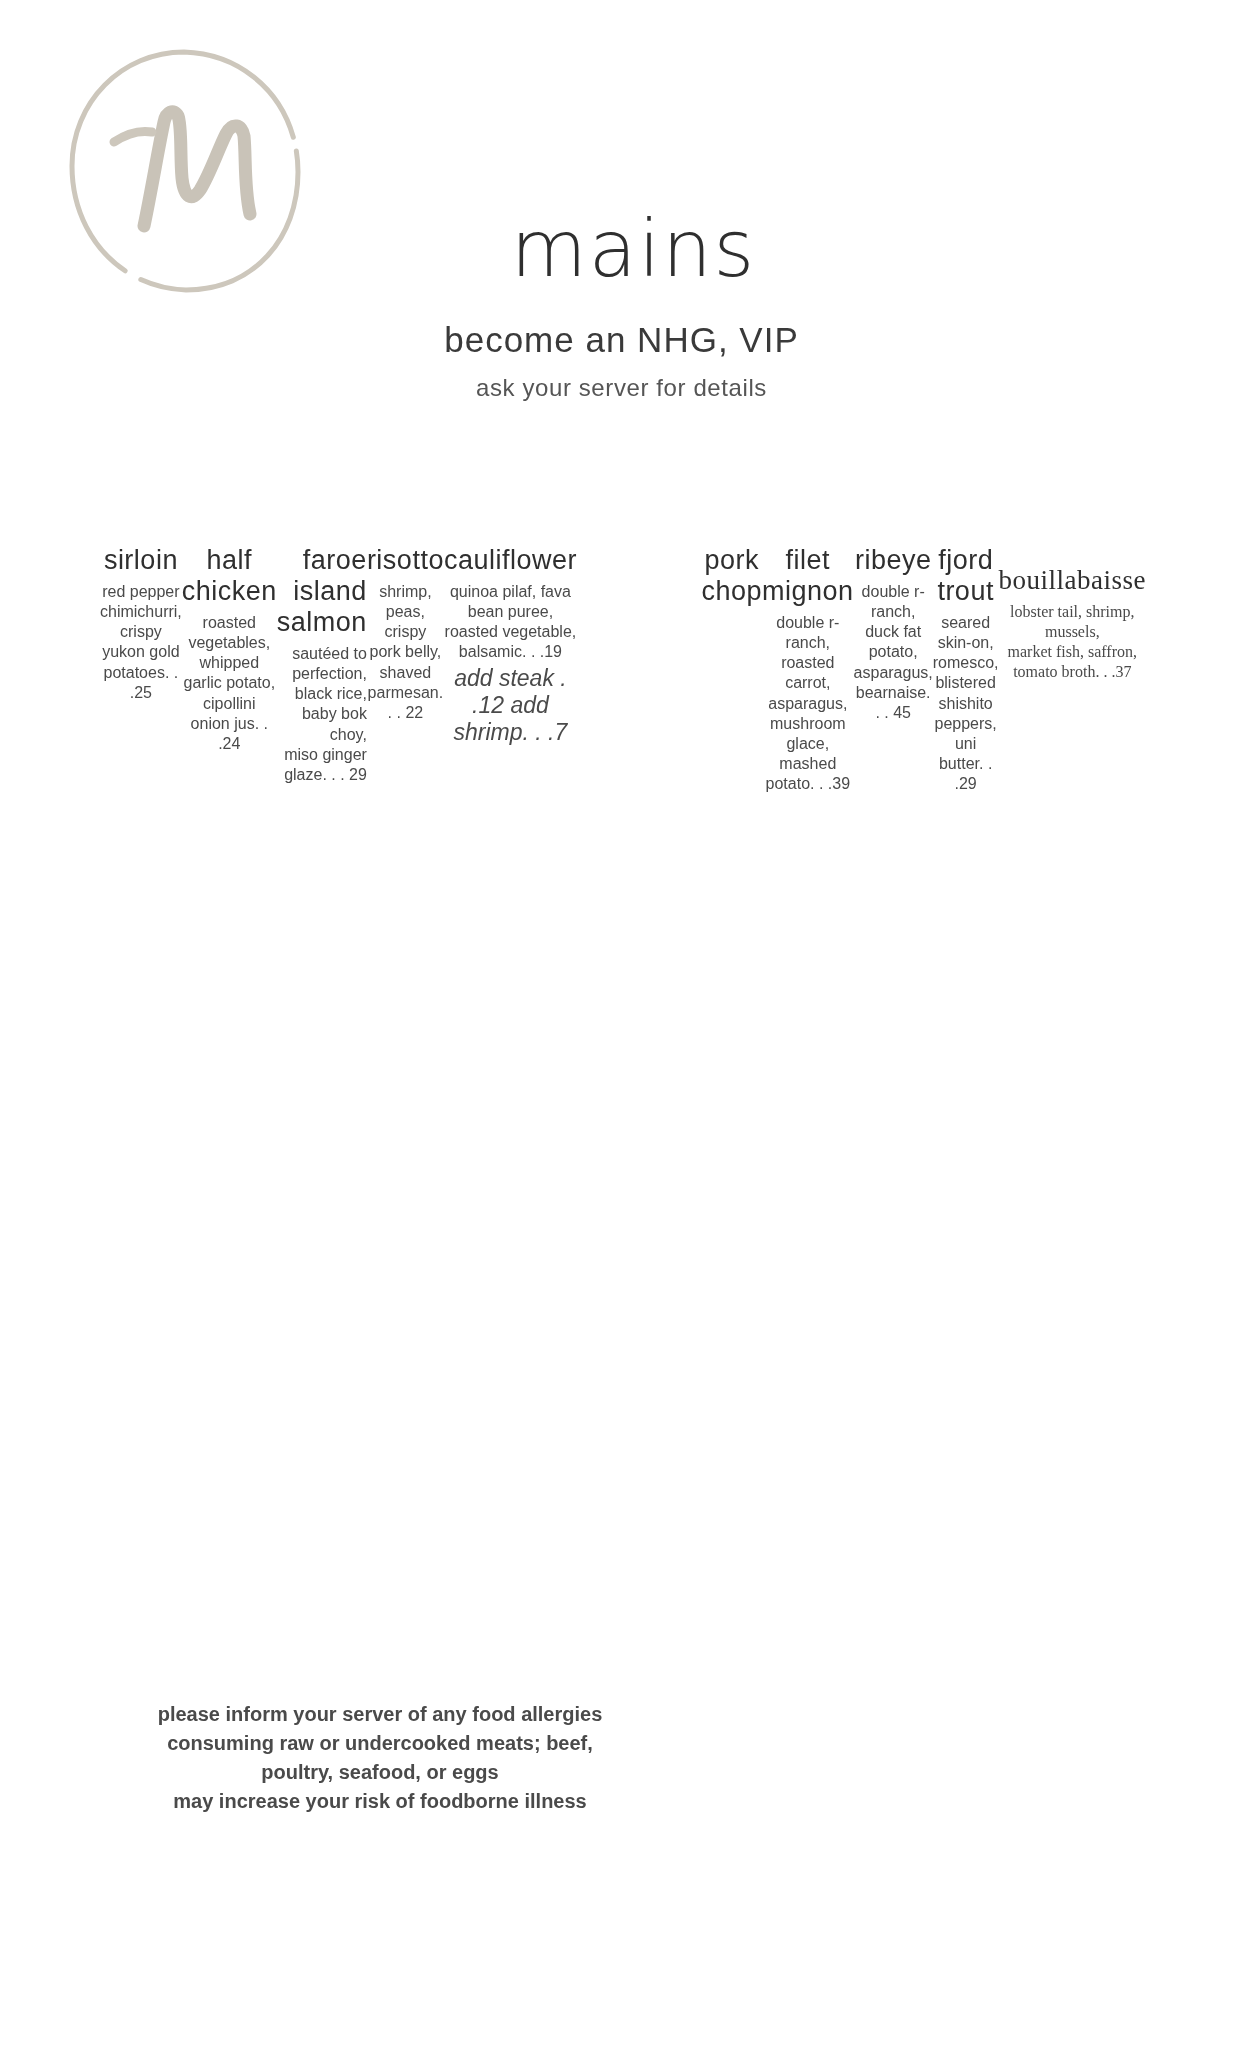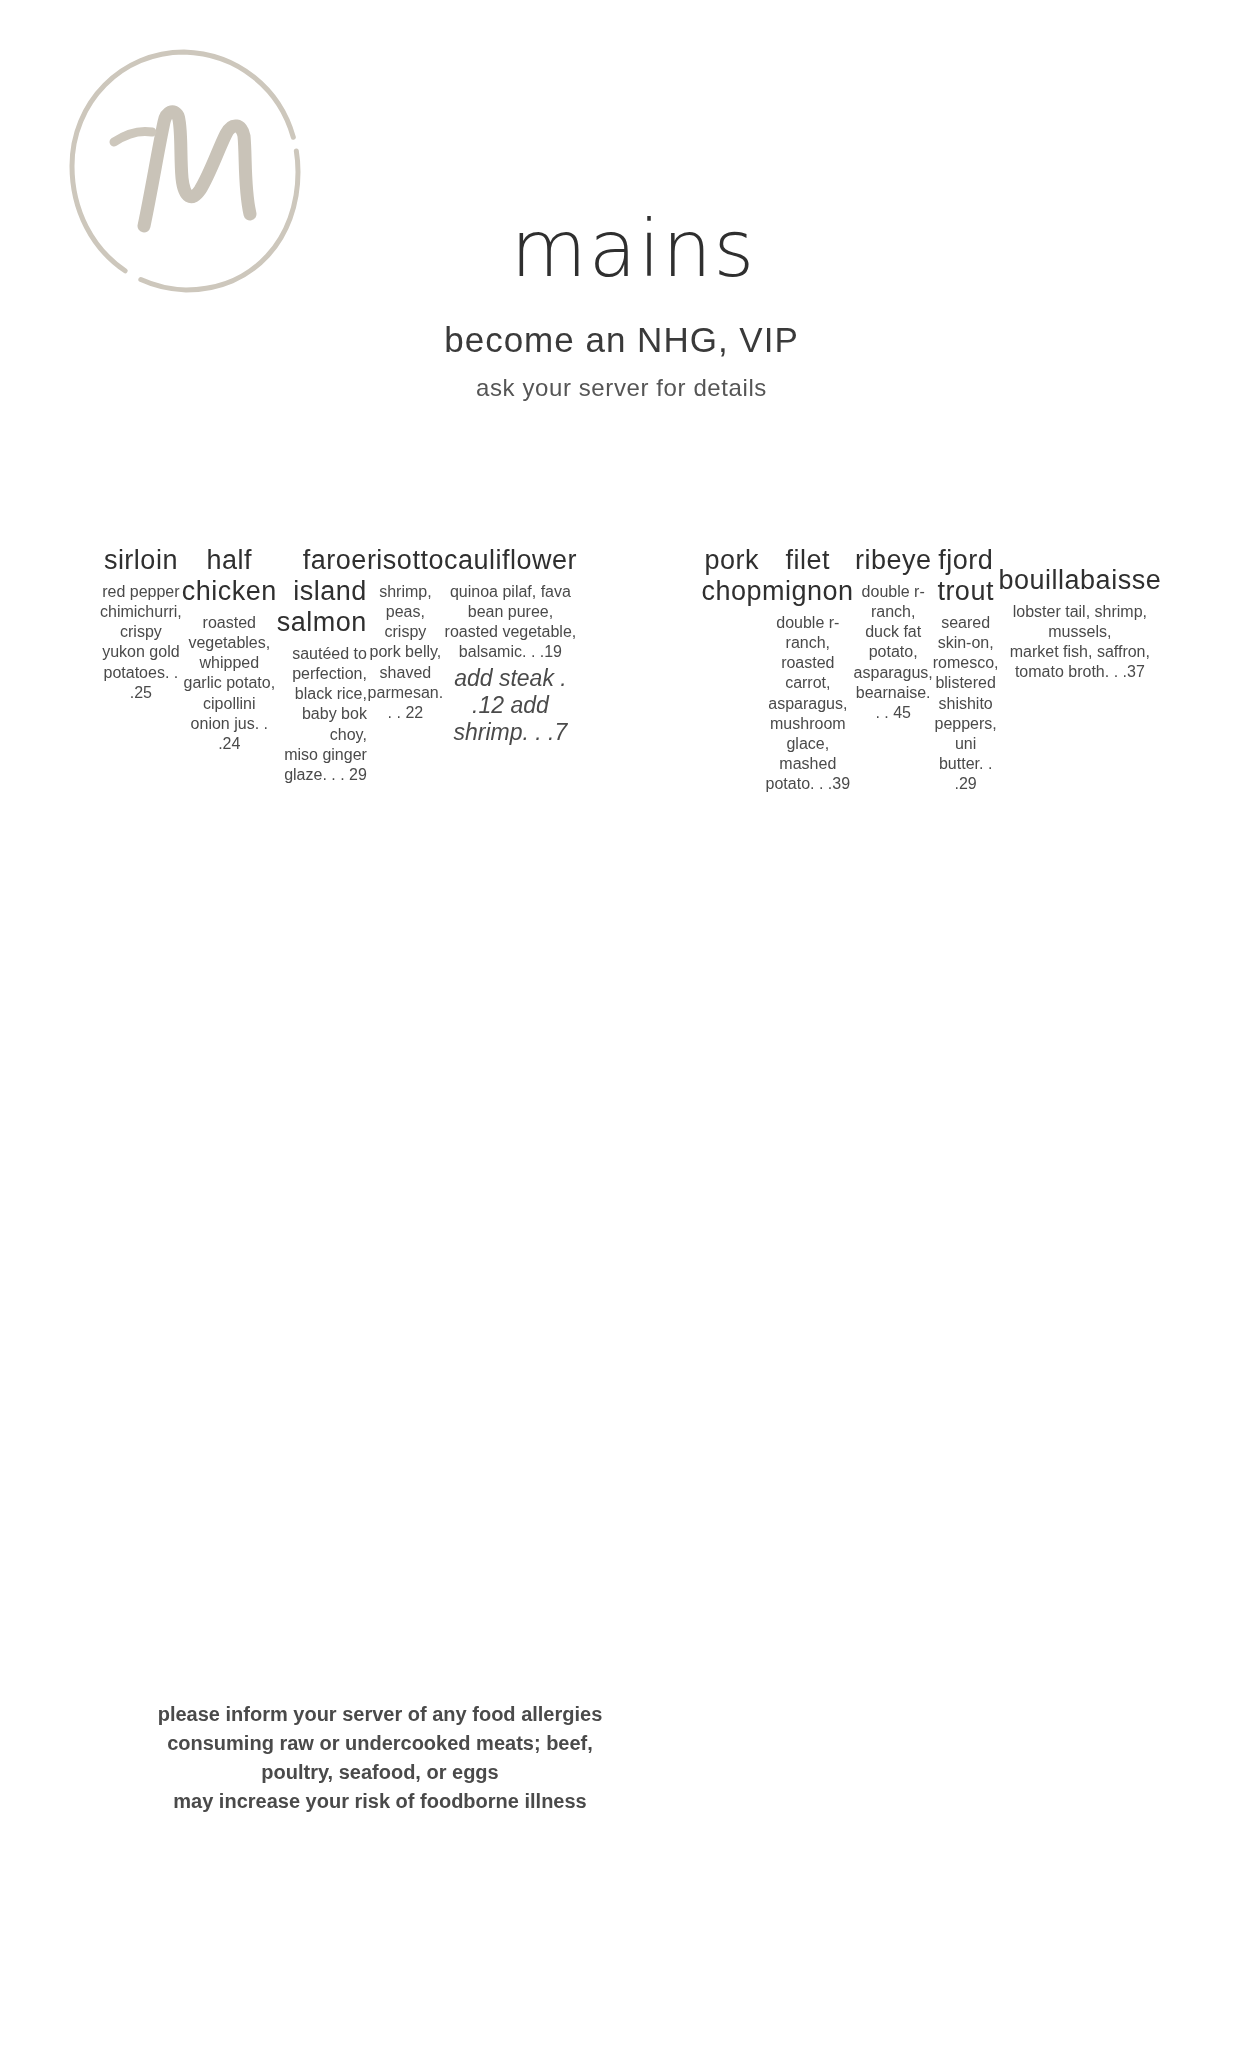--- a/index.html
+++ b/index.html
@@ -104,21 +104,21 @@
   
   .col-right .item:nth-child(1) { margin-bottom: 82px; }
   .col-left  .item:nth-child(1) { margin-bottom: 52px; }
   .col-right .item:nth-child(2) { margin-bottom: 40px; }
   .col-left  .item:nth-child(2) { margin-bottom: 40px; }
   .col-right .item:nth-child(3) { margin-bottom: 40px; }
   .col-left  .item:nth-child(3) { margin-bottom: 40px; text-align: right; }
   .col-right .item:nth-child(4) { margin-bottom: 40px; }
   .col-left  .item:nth-child(4) { margin-bottom: 40px; }
 
-  .col-right .item:nth-child(5) { margin-top: 20px; }
+  .col-right .item:nth-child(5) { margin-top: 20px; font-family: Liberation Serif, serif; }
 
   
   .footer {
     position: absolute;
     left: 0;
     top: 1700px;
     width: 760px;
     text-align: center;
     font-size: 20px;
     font-weight: 700;

